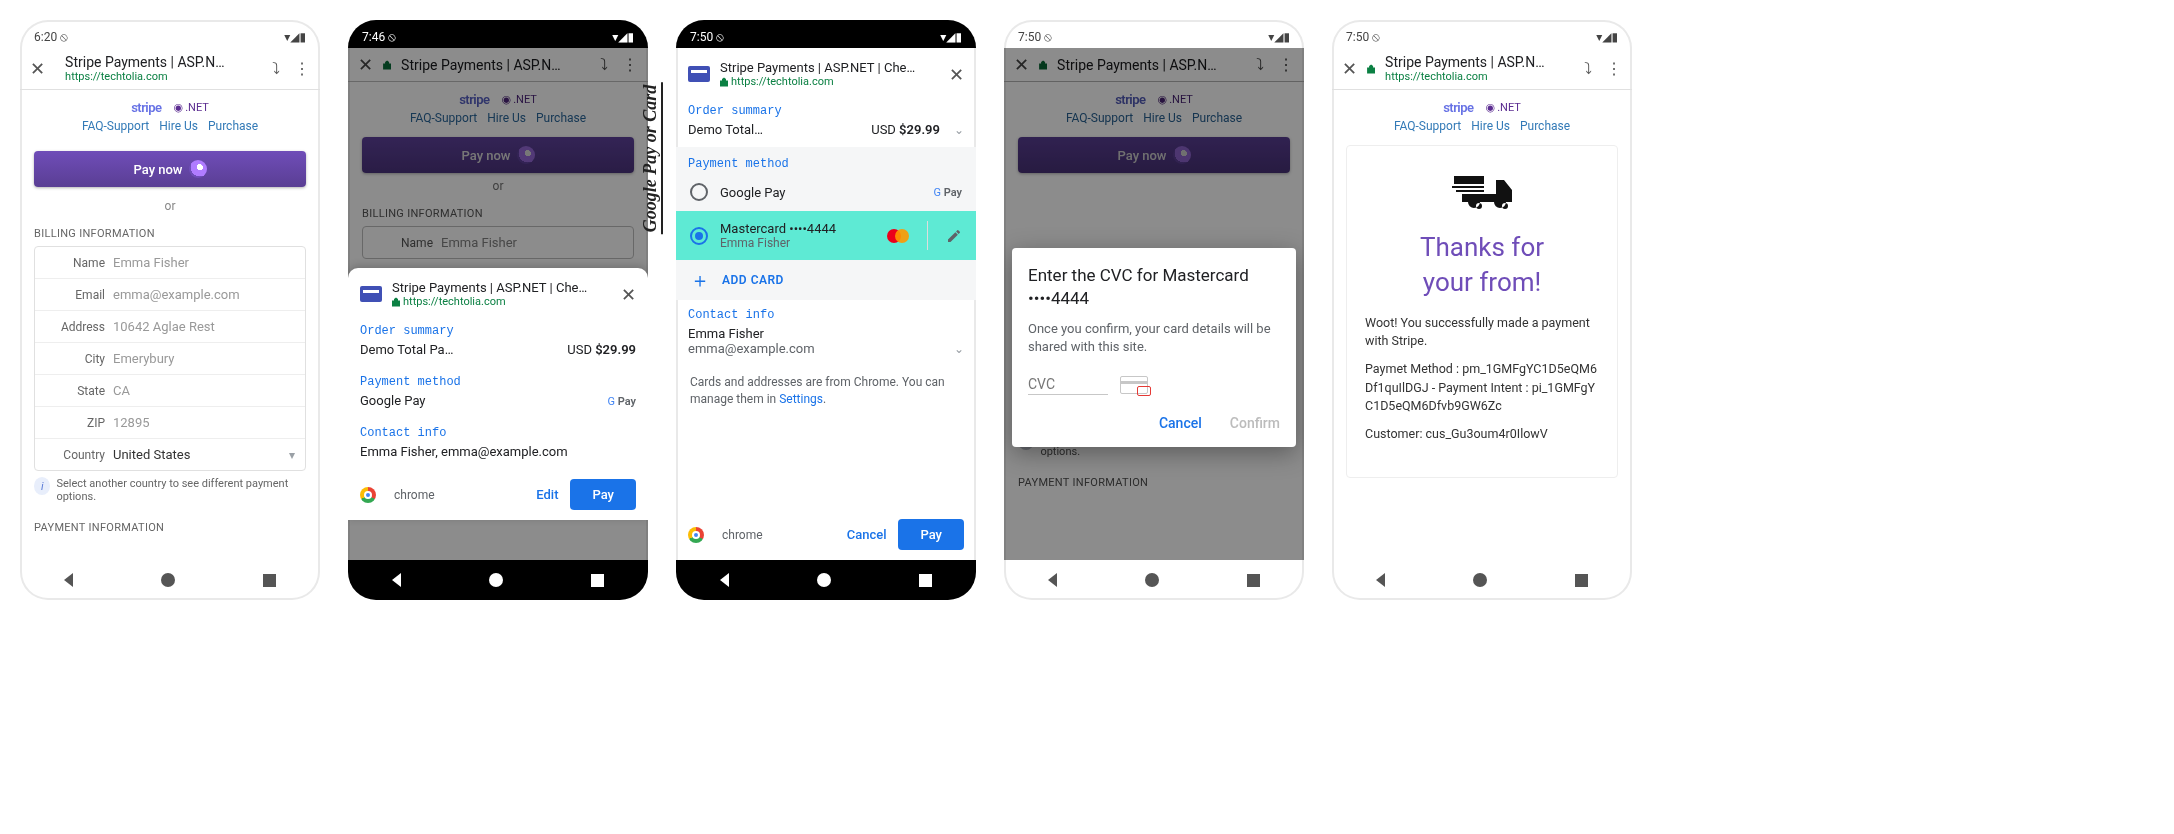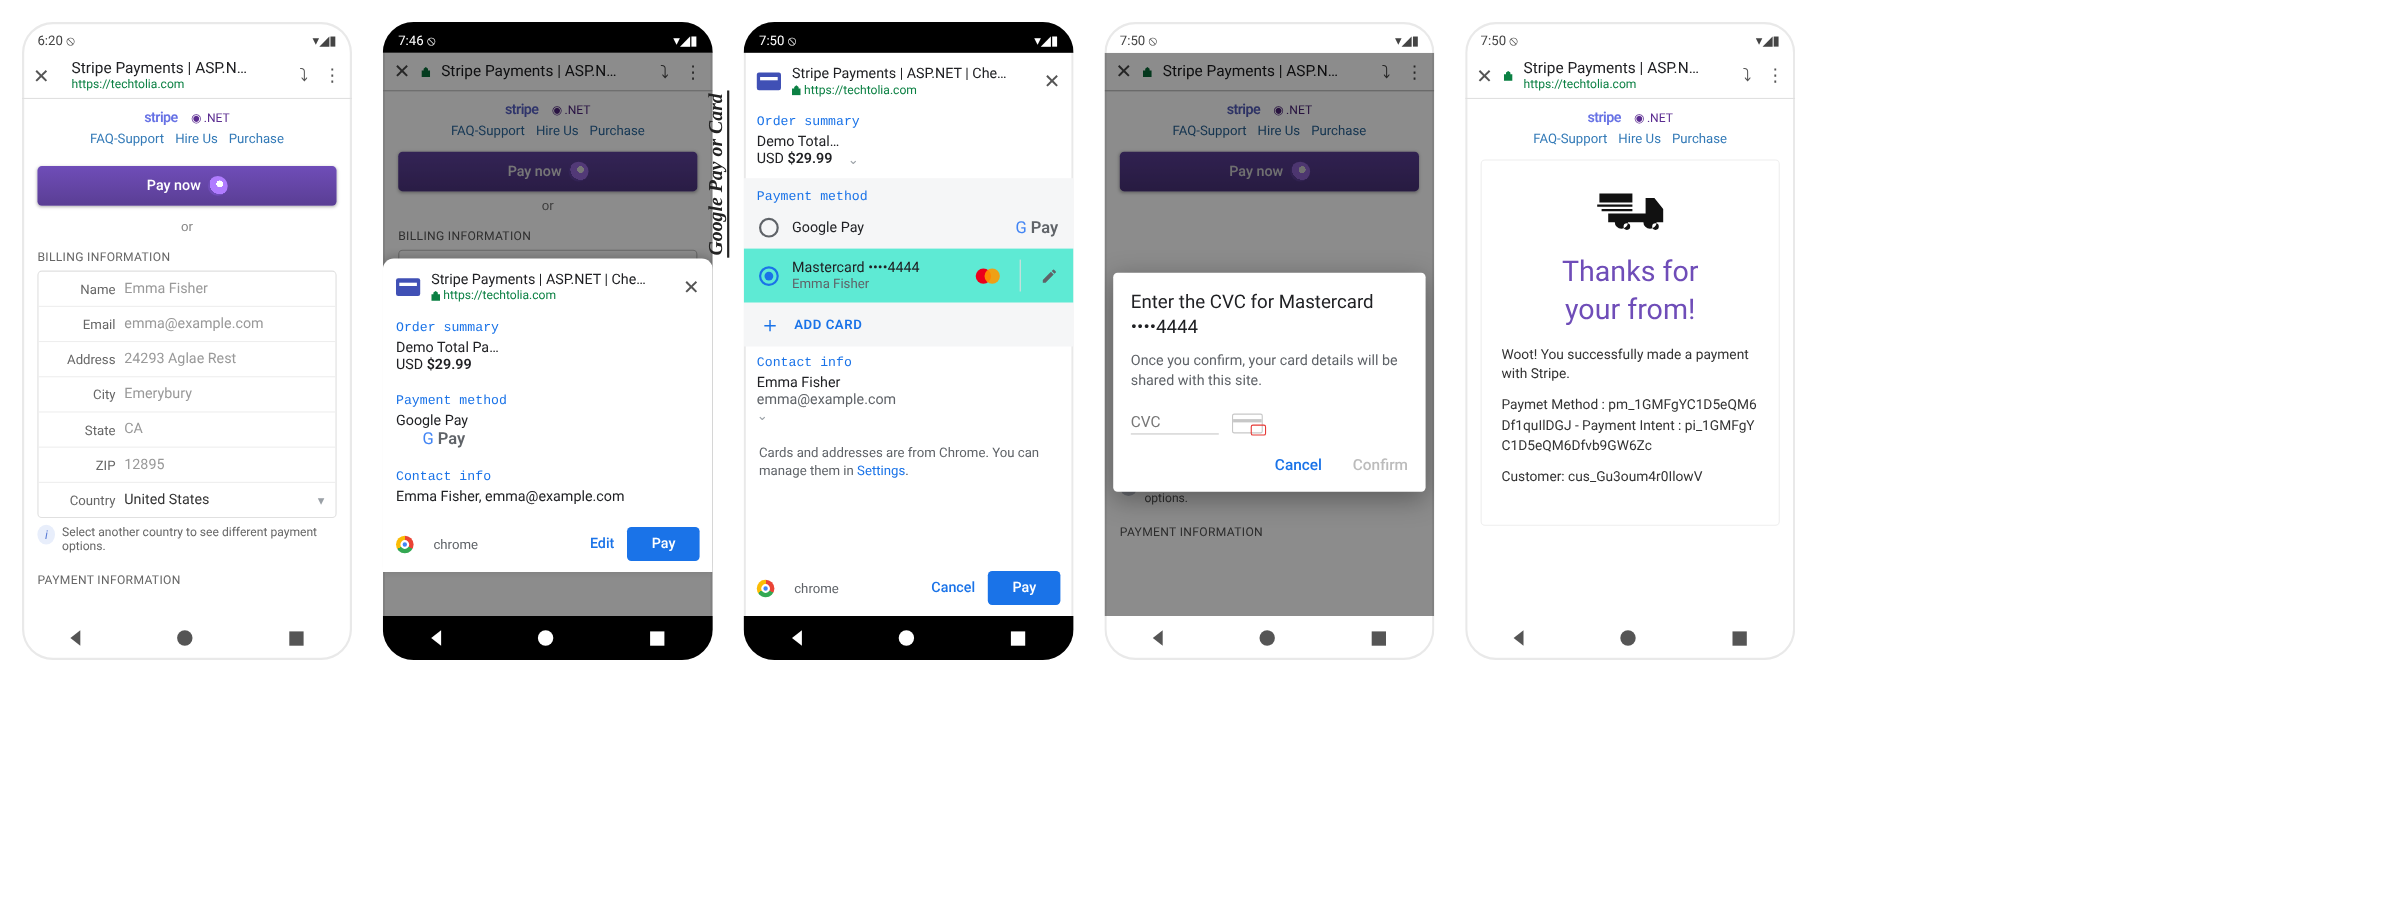--- a/index.html
+++ b/index.html
@@ -53,25 +53,25 @@
   .sheet { position:absolute; left:0; right:0; bottom:40px; background:#fff;
     border-top-left-radius:10px;border-top-right-radius:10px; padding:0; box-shadow:0 -2px 8px rgba(0,0,0,.2);}
   .sheet-head { display:flex; align-items:center; gap:10px; padding:12px 12px 8px;}
   .card-ico { width:22px; height:16px; background:#4050b5; border-radius:2px; position:relative;}
   .card-ico::after{content:"";position:absolute;left:3px;right:3px;top:4px;height:3px;background:#fff;}
   .sheet-title { flex:1;}
   .sheet-title .t1 {font-size:13px; color:#202124; white-space:nowrap; overflow:hidden; text-overflow:ellipsis;}
   .sheet-title .t2 {font-size:11px; color:#0b8043; display:flex; align-items:center; gap:3px;}
   .sheet-close { font-size:18px; color:#555;}
   .sheet-label { color:#1a73e8; font-size:12px; padding:8px 12px 2px;font-family:Liberation Mono, monospace;}
-  .sheet-row { display:flex; justify-content:space-between; align-items:flex-start; padding:2px 12px 10px;flex-direction:column;}
+  .sheet-row { display:flex; justify-content:space-between; align-items:flex-end; padding:2px 12px 10px;}
   .sheet-row .v { color:#202124;}
   .sheet-row .p { font-size:13px;}
   .sheet-row .p b{font-weight:600;}
-  .gpay-tag { font-size:15px;padding-left:24px; }
+  .gpay-tag { font-size:11px;padding-left:24px; }
   .gpay-tag b{color:#5f6368;font-weight:600;}
   .sheet-foot { display:flex; align-items:center; justify-content:space-between;
     padding:10px 12px;}
   .chrome-ico { width:16px;height:16px;border-radius:50%;
     background: conic-gradient(#ea4335 0 120deg,#34a853 120deg 240deg,#fbbc05 240deg 360deg);
     position:relative;}
   .chrome-ico::after{content:"";position:absolute;inset:4px;border-radius:50%;background:#4285f4;border:2px solid #fff;}
   .chrome-lbl { color:#5f6368; font-size:12px;}
   .foot-left{display:flex;align-items:center;gap:18px;}
   .foot-btns{display:flex;align-items:center;gap:12px;}
@@ -172,21 +172,21 @@
       <div class="form-row">
           <span class="form-label">Name</span>
           <span class="form-val">Emma Fisher</span>
         </div>
       <div class="form-row">
           <span class="form-label">Email</span>
           <span class="form-val">emma@example.com</span>
         </div>
       <div class="form-row">
           <span class="form-label">Address</span>
-          <span class="form-val">24293 Aglae Rest</span>
+          <span class="form-val">10642 Aglae Rest</span>
         </div>
       <div class="form-row">
           <span class="form-label">City</span>
           <span class="form-val">Emerybury</span>
         </div>
       <div class="form-row">
           <span class="form-label">State</span>
           <span class="form-val">CA</span>
         </div>
       <div class="form-row">

